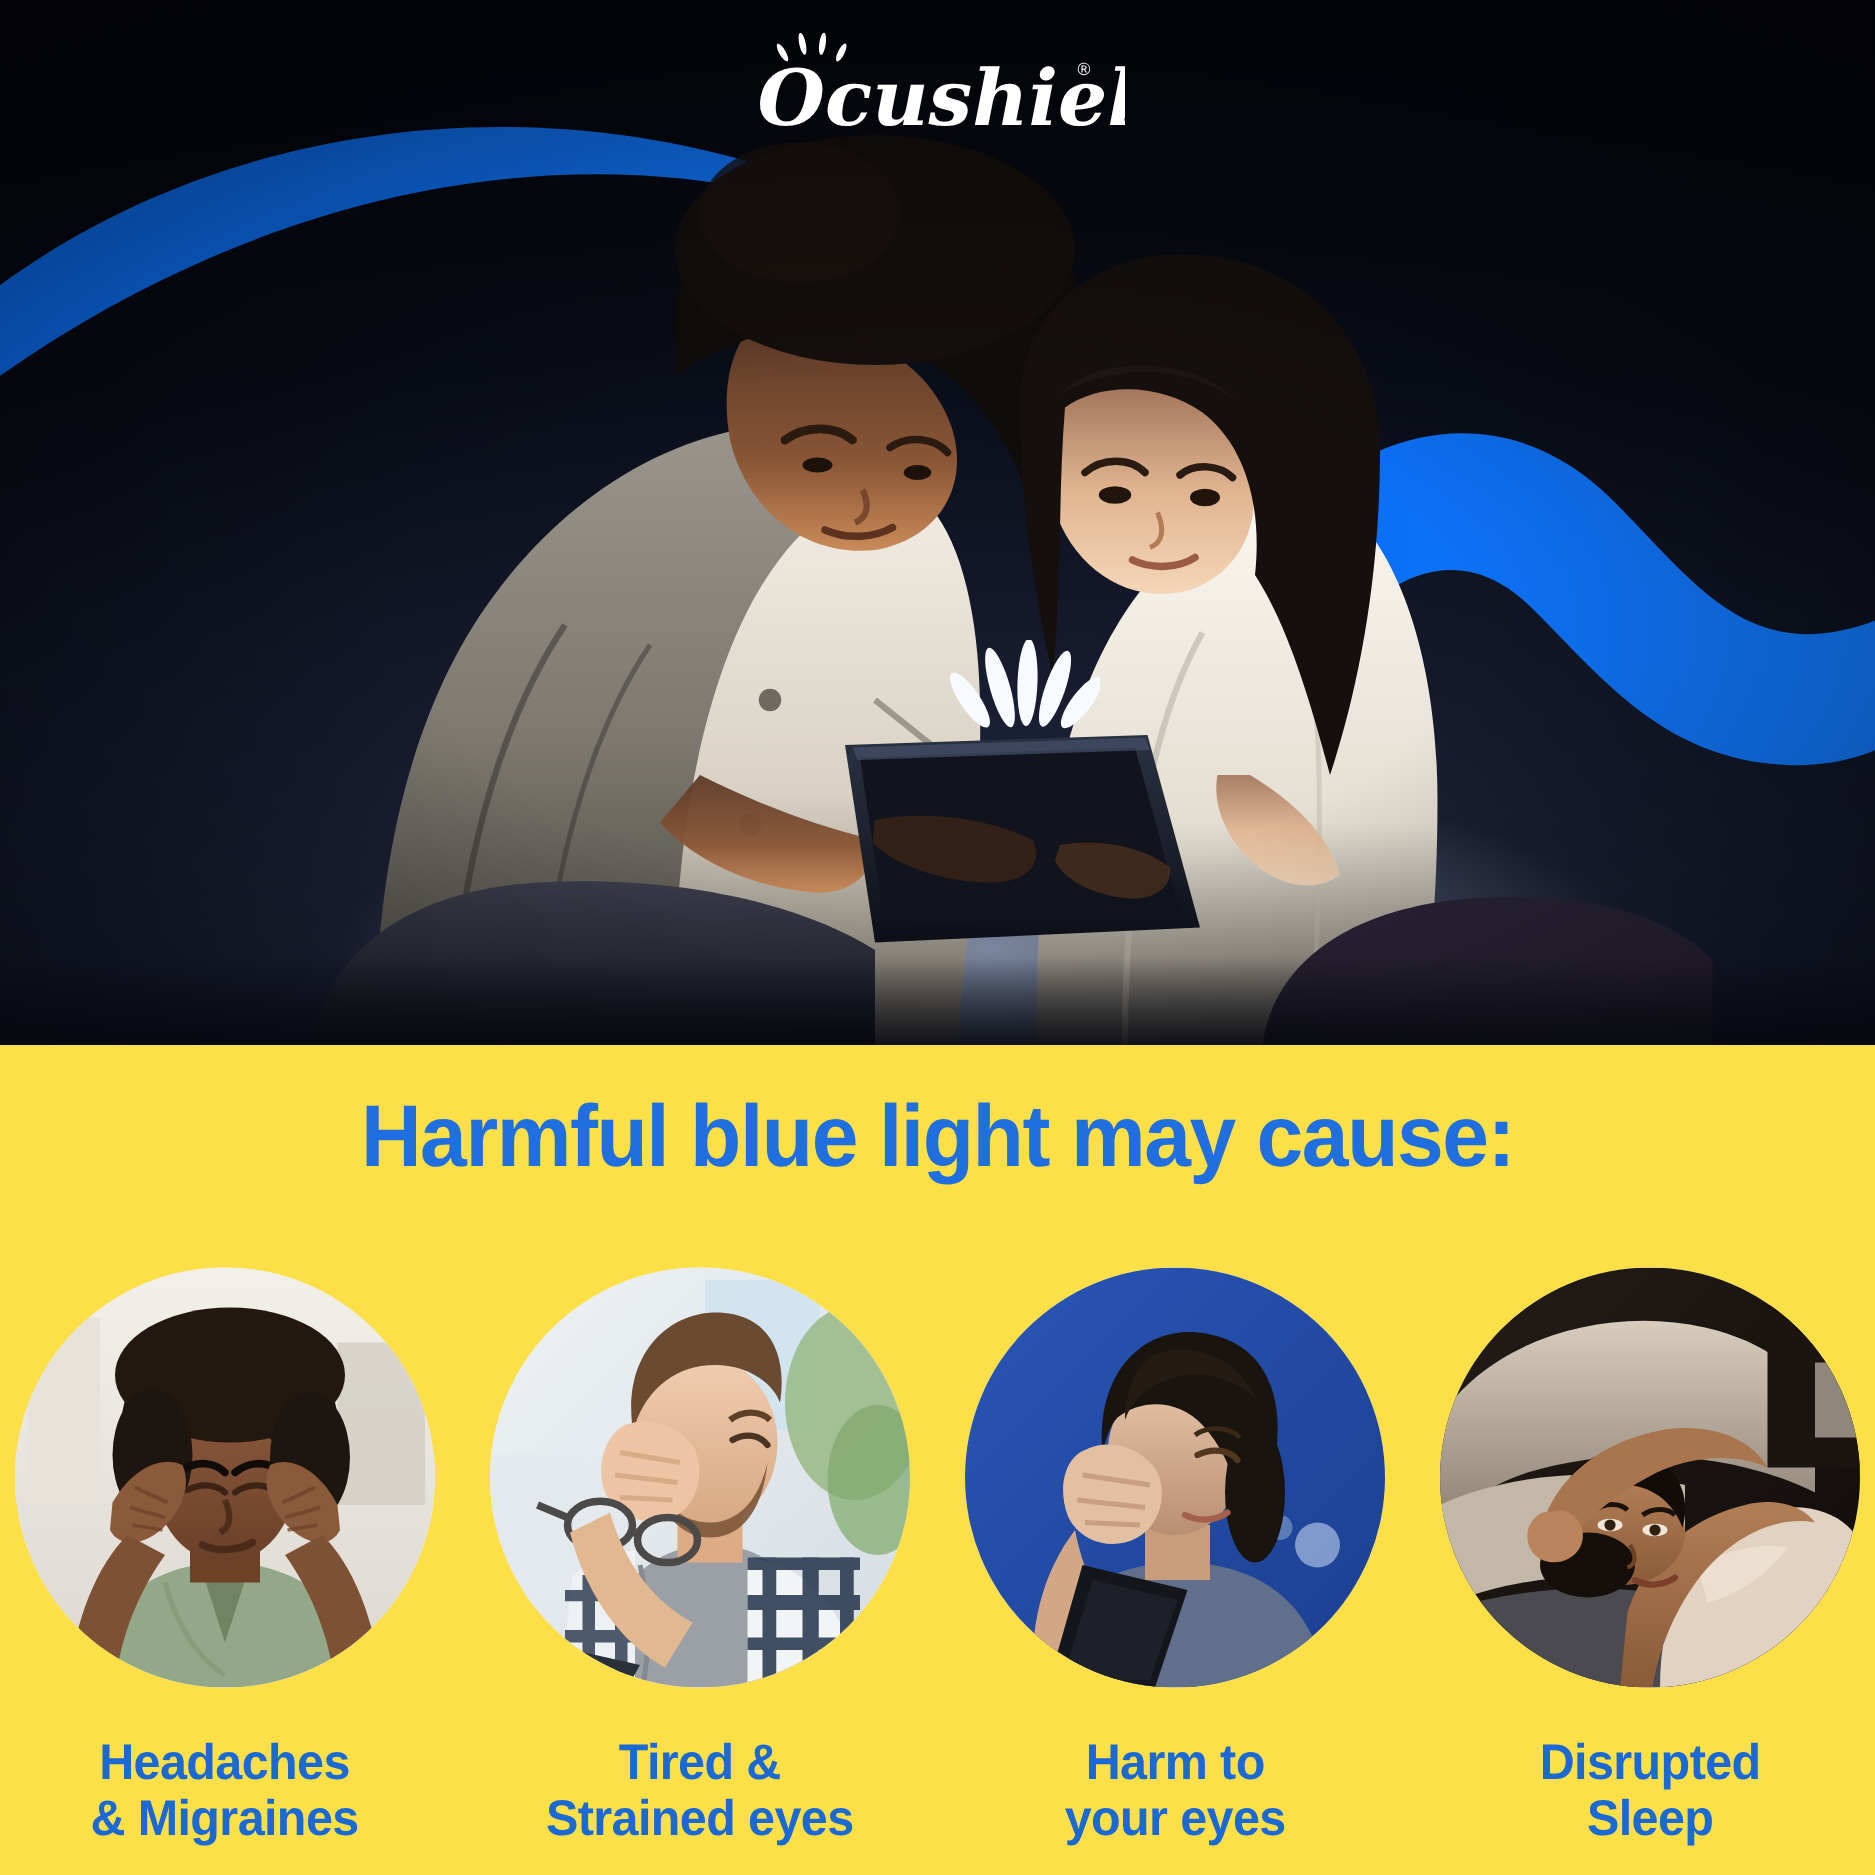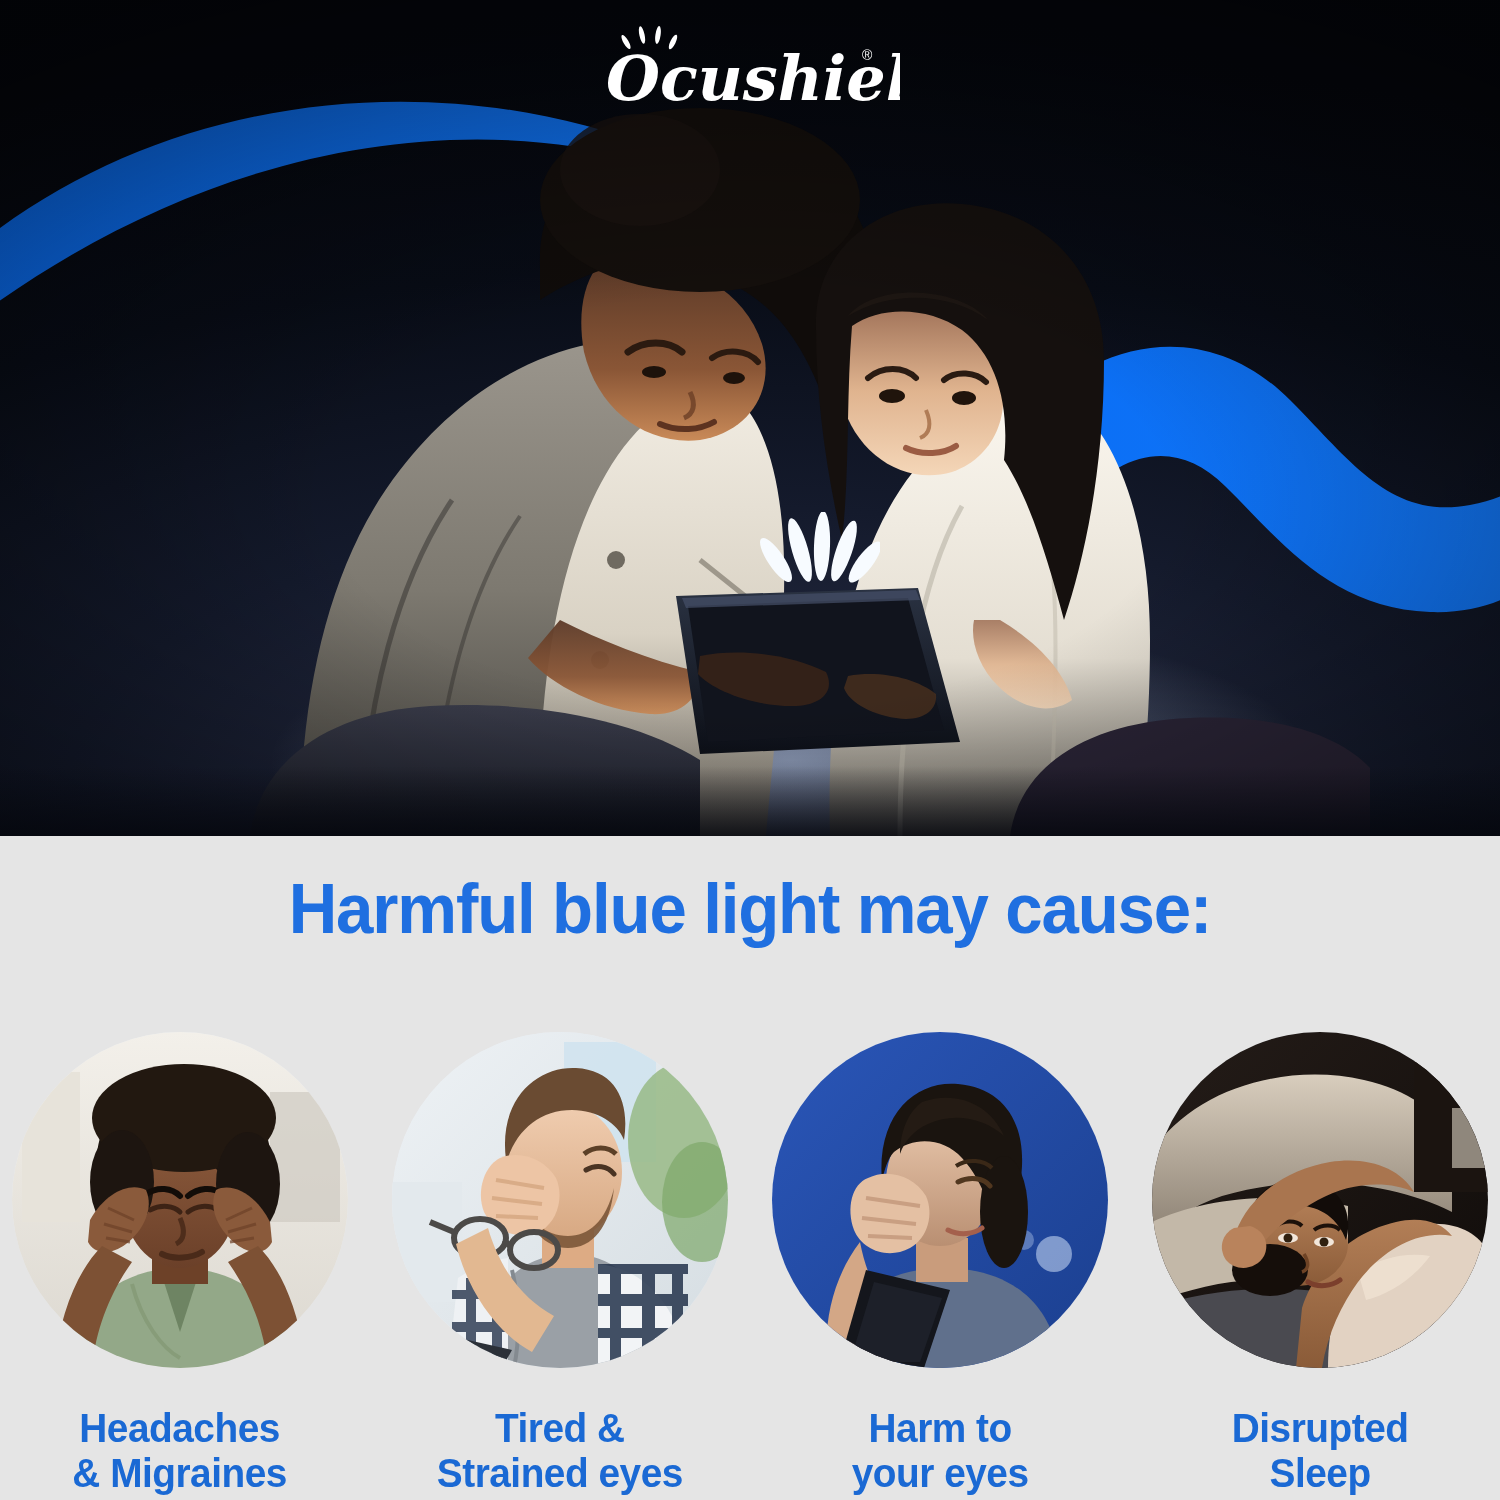--- a/index.html
+++ b/index.html
@@ -43,36 +43,36 @@
 
   
   .subjects{ position:absolute; left:0; top:0; width:1500px; height:836px; z-index:5; }
   .subjects svg{ display:block; width:1500px; height:836px; }
 
   
   .rays{ position:absolute; left:760px; top:512px; width:120px; height:80px; z-index:8; }
   .rays svg{ display:block; width:120px; height:80px; }
 
   
-  .panel{ position:absolute; left:0; top:836px; width:1500px; height:664px; background:#e5e5e5; }
+  .panel{ position:absolute; left:0; top:836px; width:1500px; height:664px; background:#fde047; }
 
   .headline{
     position:absolute; left:0; right:0; top:38px;
     text-align:center;
     font-size:70px; line-height:1;
     font-weight:700;
     letter-spacing:-1.2px;
     color:#1f6fe0;
     font-family:"Liberation Sans", sans-serif;
     transform:scaleX(.96);
   }
 
   .cards{
     position:absolute; left:0; top:160px; width:1500px; height:500px;
-    display:flex; justify-content:space-between; align-items:flex-end;
+    display:flex; justify-content:space-between; align-items:center;
     padding:0 2px;
     gap:24px;
   }
   .card{ width:370px; display:flex; flex-direction:column; align-items:center; }
   .thumb{
     width:336px; height:336px; border-radius:50%;
     overflow:hidden; position:relative;
     background:#e9edf2;
   }
   .thumb svg{ display:block; width:336px; height:336px; }

